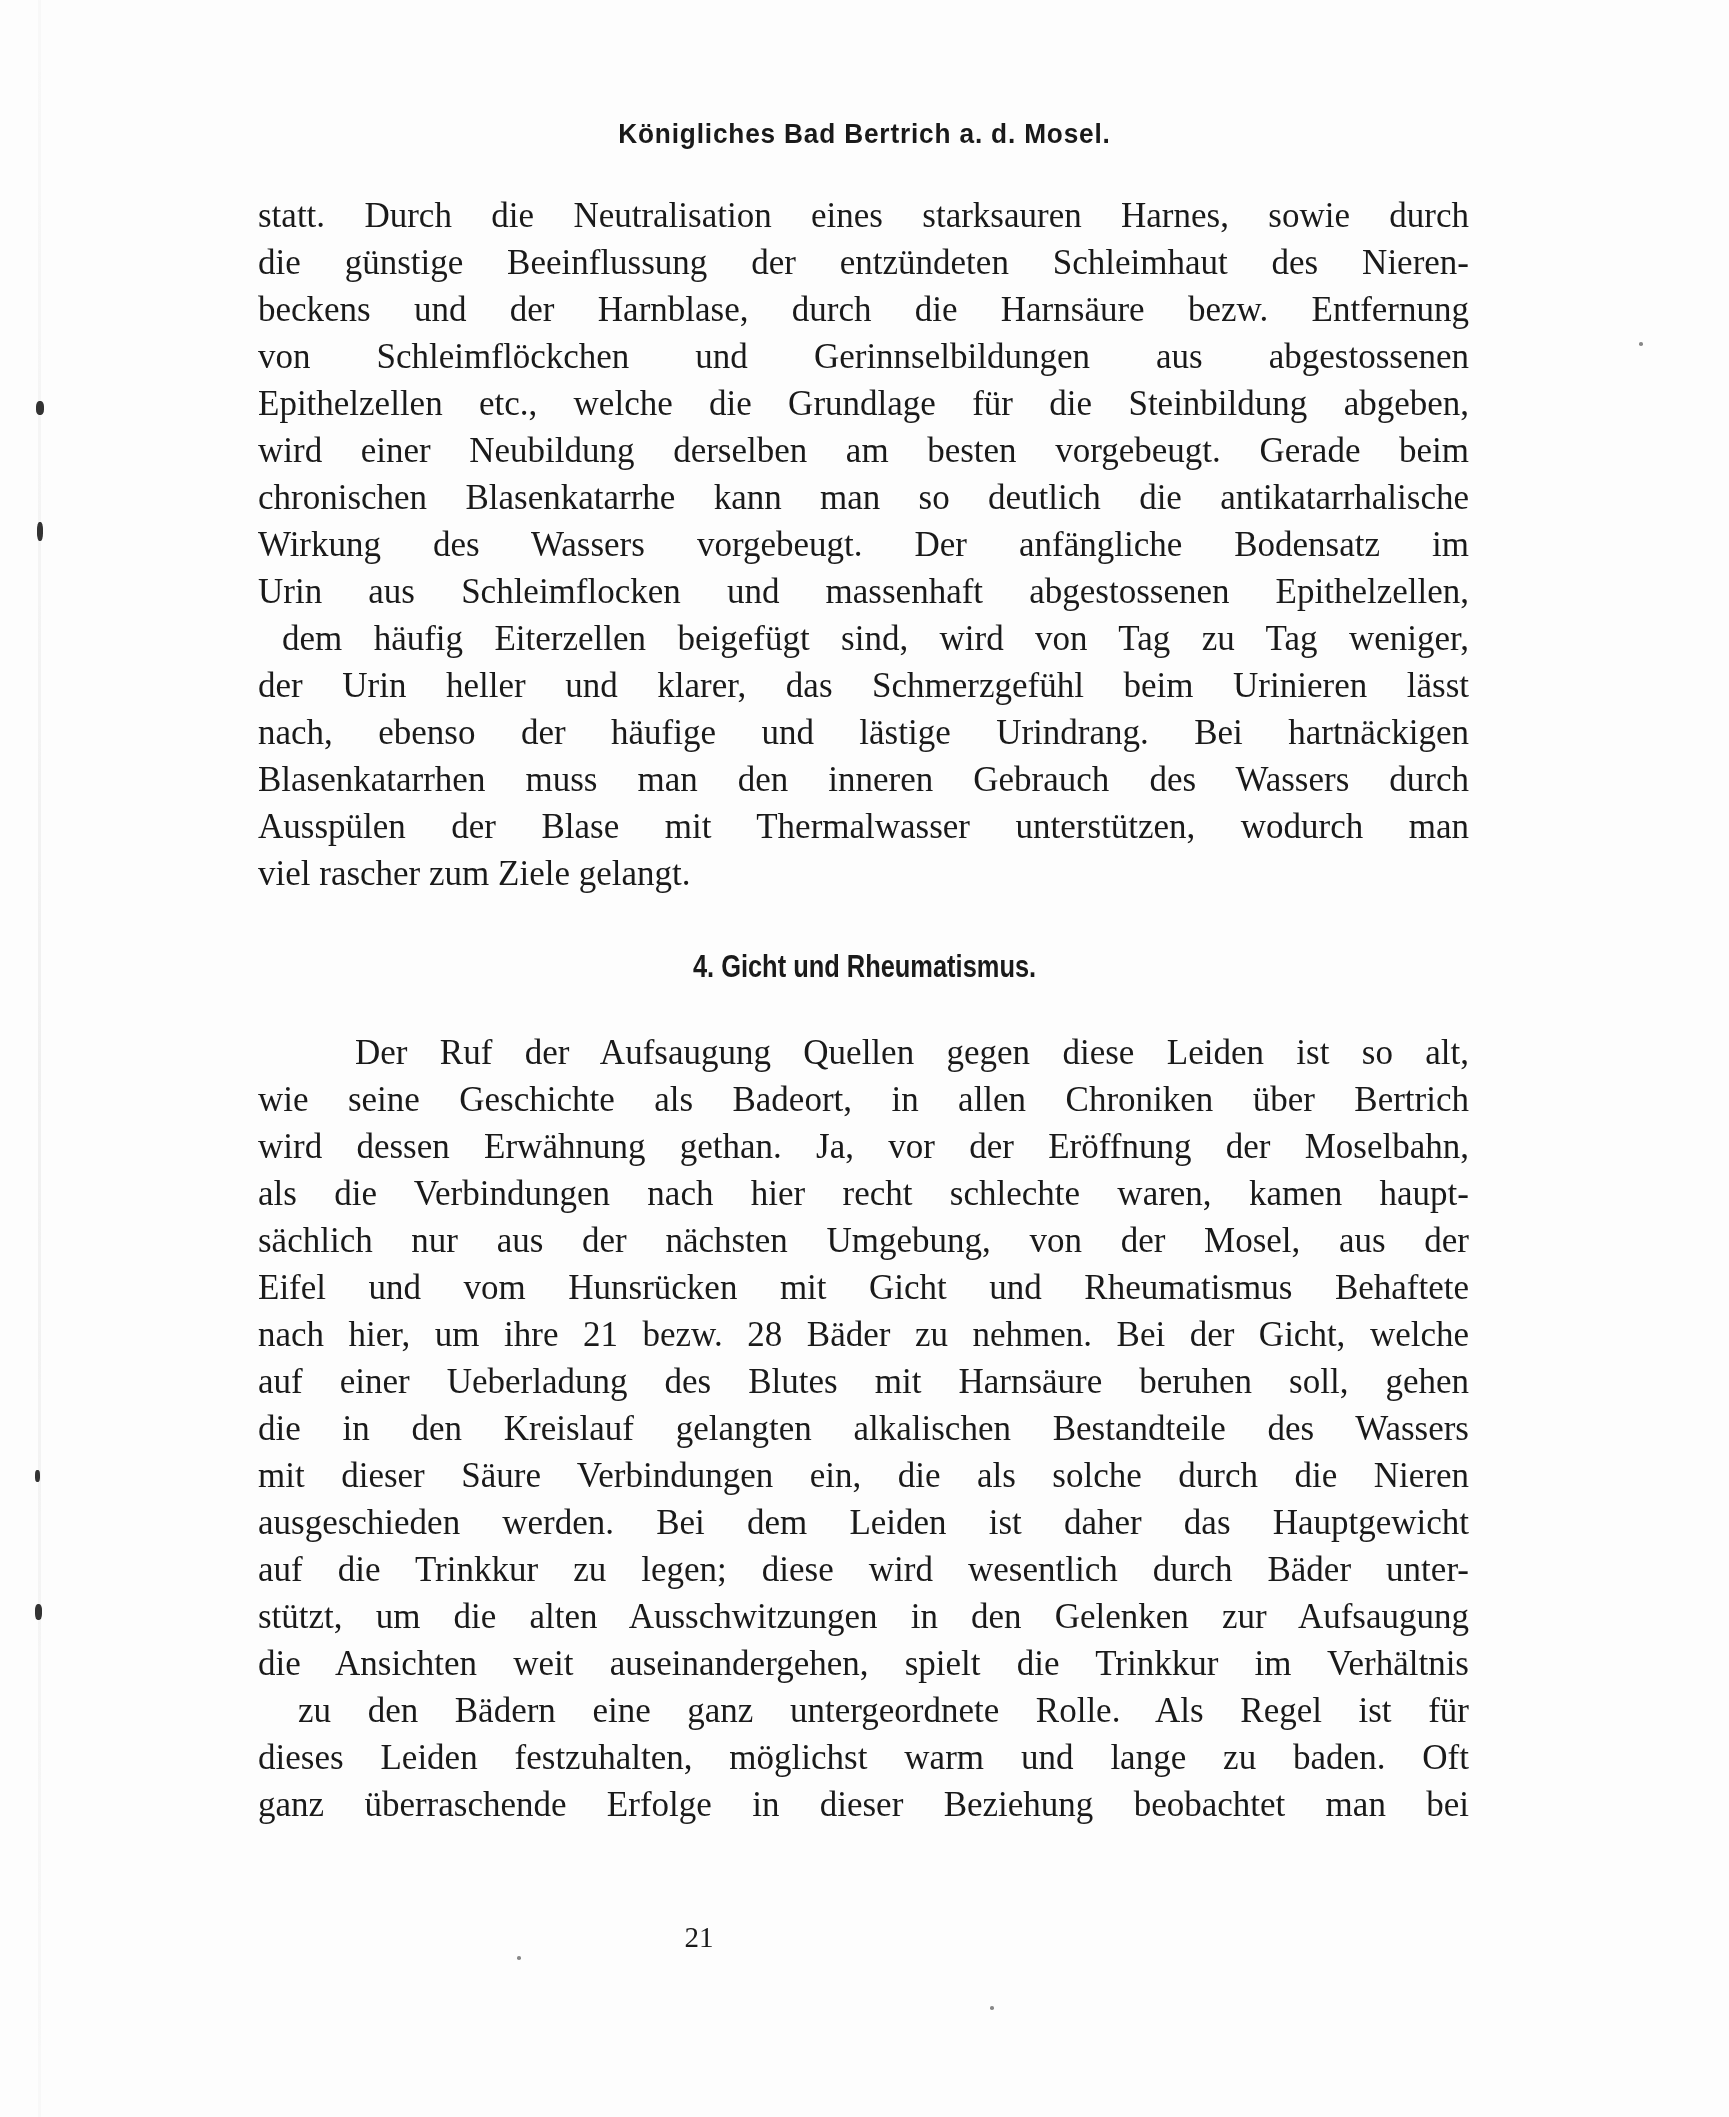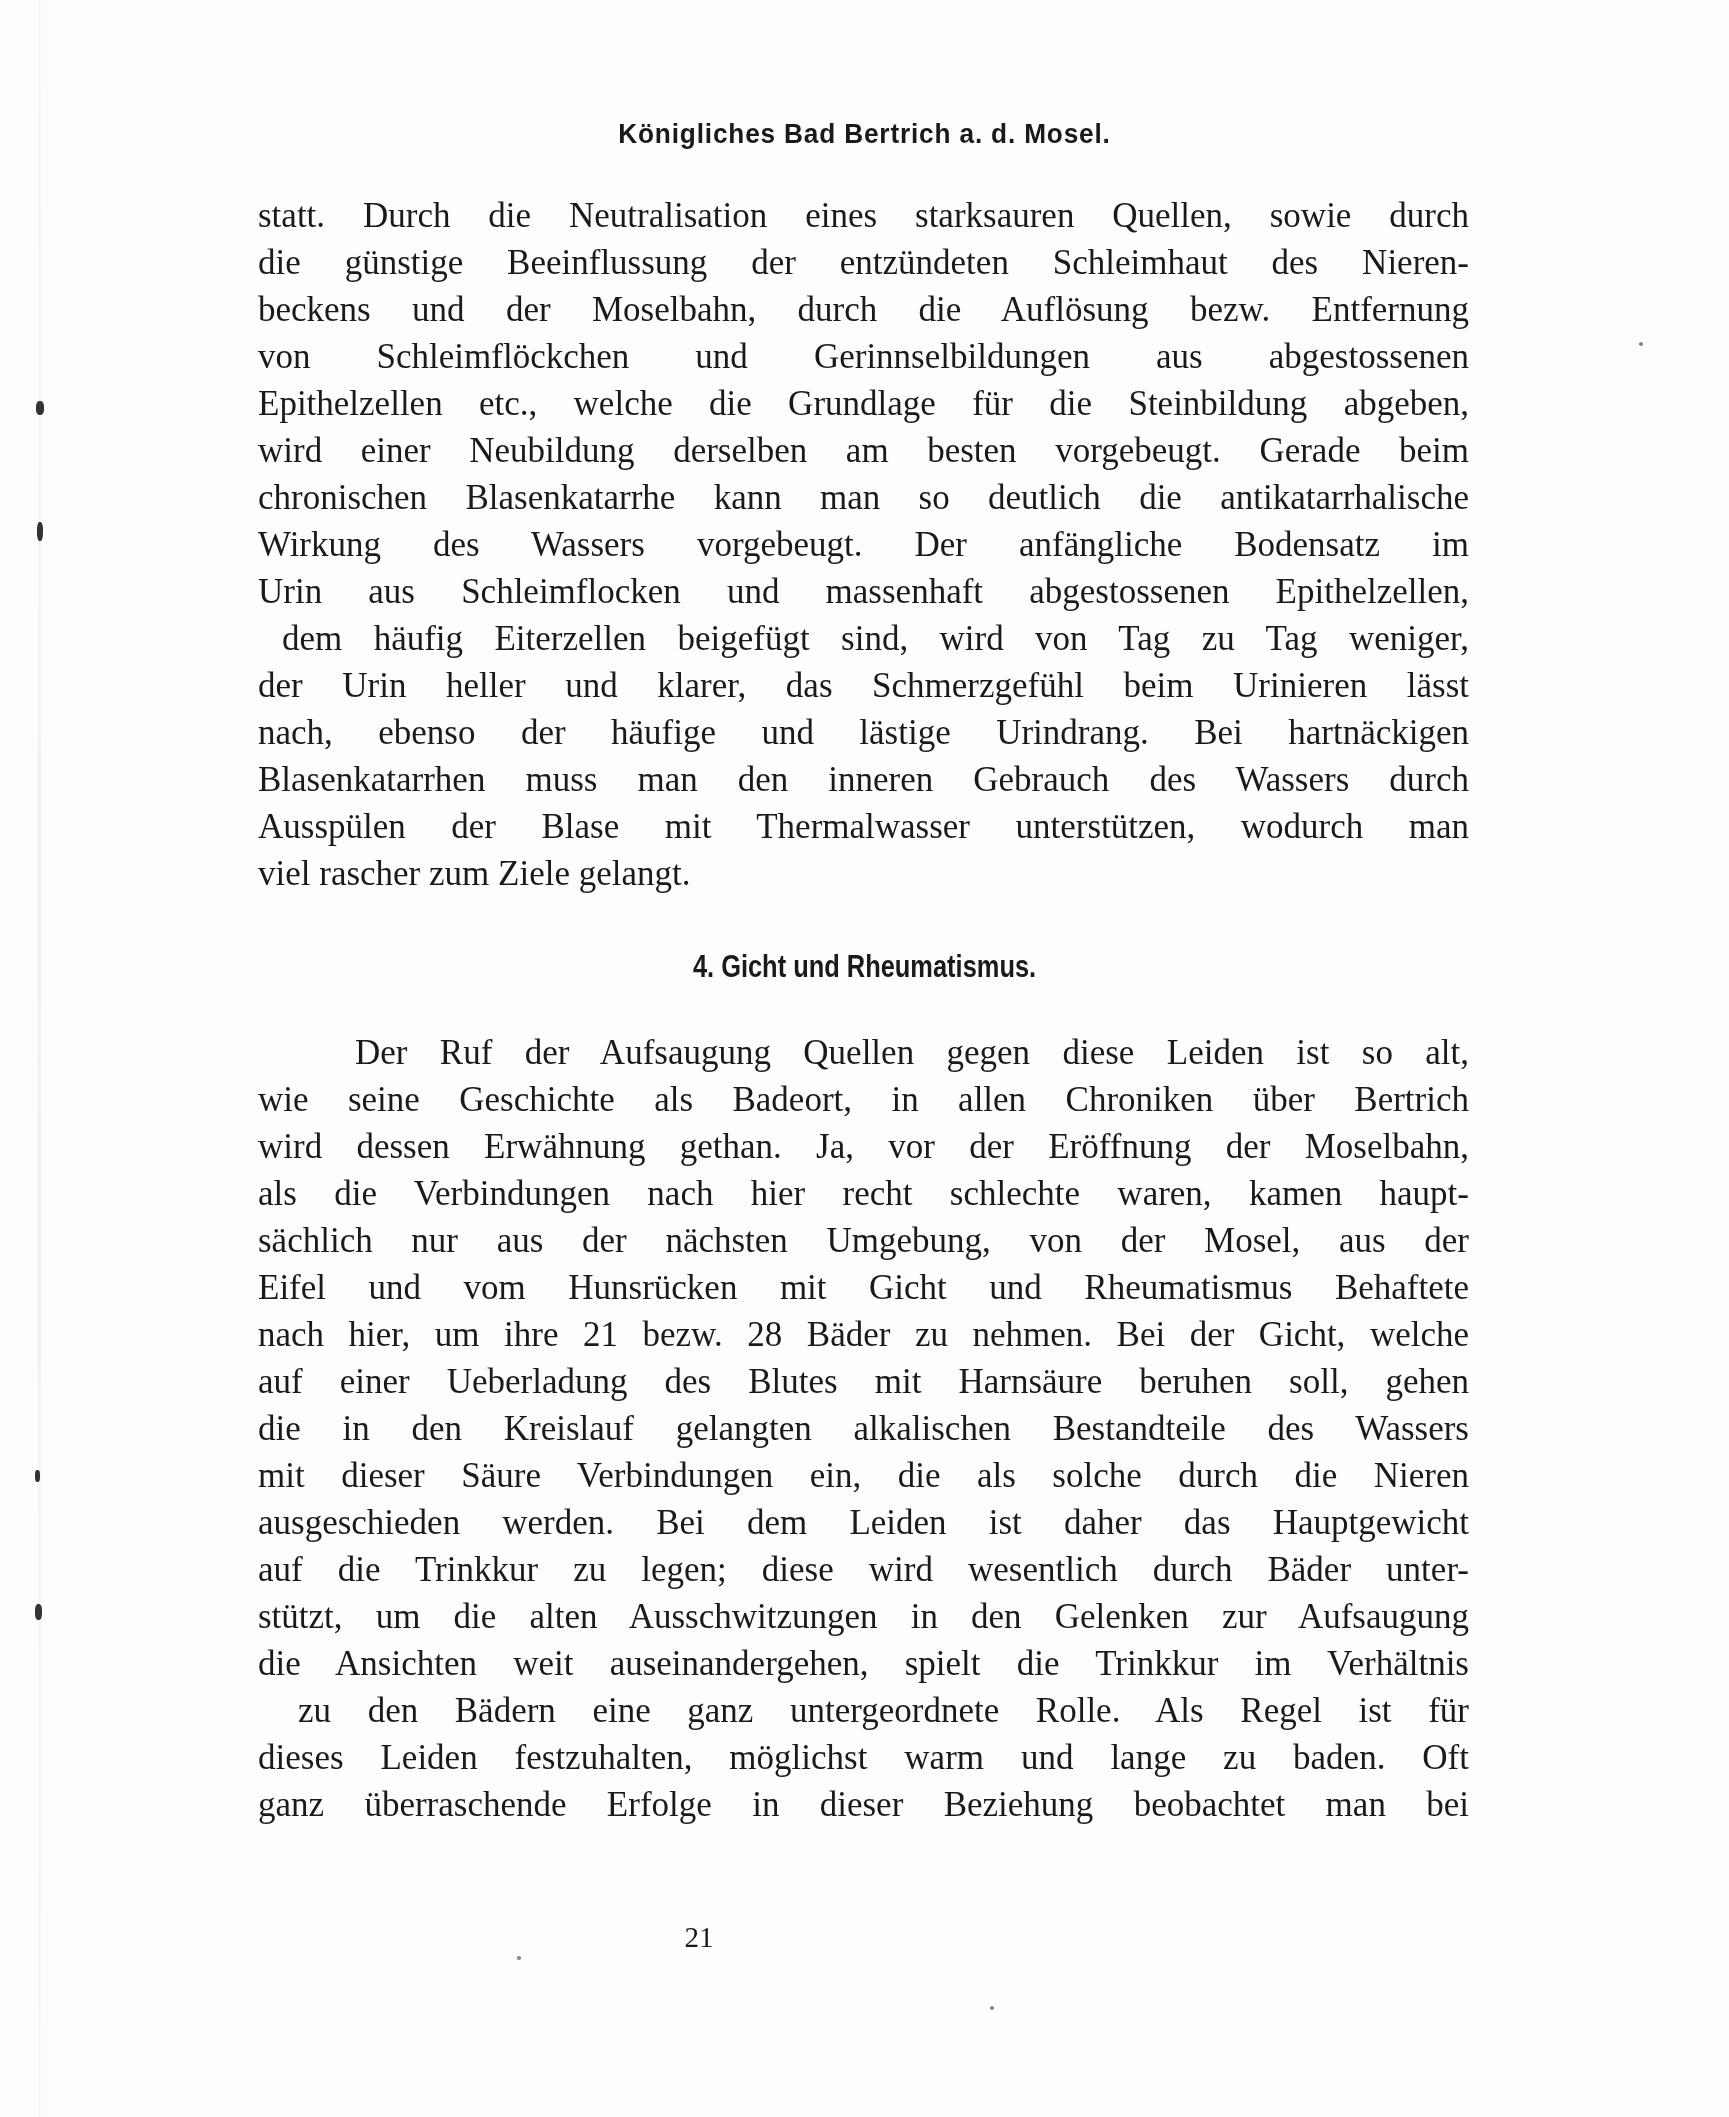--- a/index.html
+++ b/index.html
@@ -55,23 +55,23 @@
 
 <div class="gutter"></div>
 <div class="mark" style="left:36px;top:401px;width:7.8px;height:14px;"></div>
 <div class="mark" style="left:37px;top:522px;width:6px;height:19px;"></div>
 <div class="mark" style="left:35px;top:1470px;width:5.2px;height:12px;"></div>
 <div class="mark" style="left:35px;top:1604px;width:7px;height:15.6px;"></div>
 
 <div class="running-head">Königliches Bad Bertrich a. d. Mosel.</div>
 
 <div class="block" id="para1">
-  <span class="line" style="display: block; width: auto;">statt. Durch die Neutralisation eines starksauren Quellen, sowie durch</span>
+  <span class="line" style="display: block; width: auto;">statt. Durch die Neutralisation eines starksauren Harnes, sowie durch</span>
   <span class="line" style="display: block; width: auto;">die günstige Beeinflussung der entzündeten Schleimhaut des Nieren-</span>
-  <span class="line" style="display: block; width: auto;">beckens und der Moselbahn, durch die Auflösung bezw. Entfernung</span>
+  <span class="line" style="display: block; width: auto;">beckens und der Harnblase, durch die Harnsäure bezw. Entfernung</span>
   <span class="line" style="display: block; width: auto;">von Schleimflöckchen und Gerinnselbildungen aus abgestossenen</span>
   <span class="line" style="display: block; width: auto;">Epithelzellen etc., welche die Grundlage für die Steinbildung abgeben,</span>
   <span class="line" style="display: block; width: auto;">wird einer Neubildung derselben am besten vorgebeugt. Gerade beim</span>
   <span class="line" style="display: block; width: auto;">chronischen Blasenkatarrhe kann man so deutlich die antikatarrhalische</span>
   <span class="line" style="display: block; width: auto;">Wirkung des Wassers vorgebeugt. Der anfängliche Bodensatz im</span>
   <span class="line" style="display: block; width: auto;">Urin aus Schleimflocken und massenhaft abgestossenen Epithelzellen,</span>
   <span class="line" style="display: block; width: auto; margin-left: 24px;">dem häufig Eiterzellen beigefügt sind, wird von Tag zu Tag weniger,</span>
   <span class="line" style="display: block; width: auto;">der Urin heller und klarer, das Schmerzgefühl beim Urinieren lässt</span>
   <span class="line" style="display: block; width: auto;">nach, ebenso der häufige und lästige Urindrang. Bei hartnäckigen</span>
   <span class="line" style="display: block; width: auto;">Blasenkatarrhen muss man den inneren Gebrauch des Wassers durch</span>

